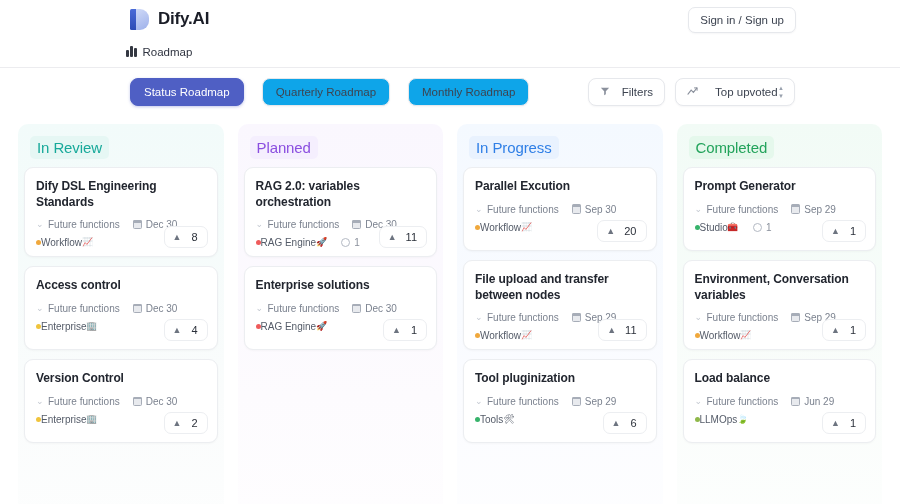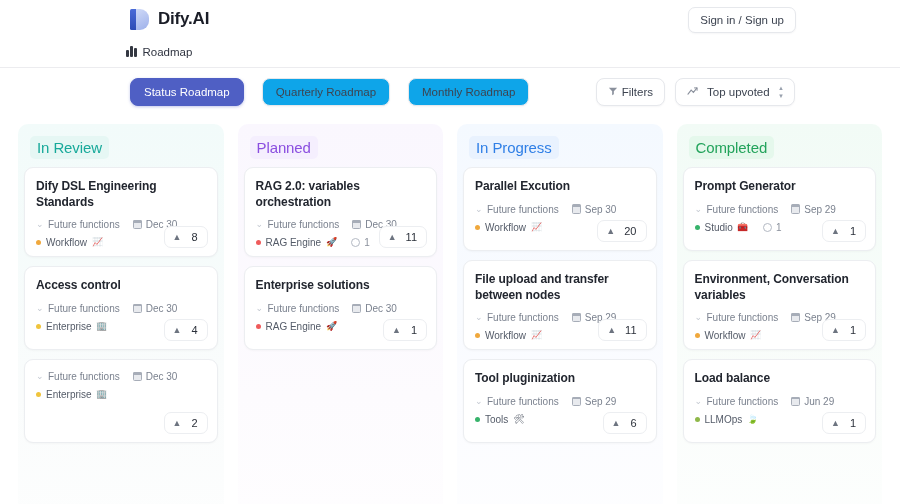--- a/index.html
+++ b/index.html
@@ -97,21 +97,21 @@
     border-color: #4f5fc4;
     color: #fff;
     font-weight: 500;
     box-shadow: 0 1px 3px rgba(79,95,196,.35);
   }
   .toolbar-right {
     position: absolute; right: 105px; top: 10px;
     display: flex; gap: 10px; align-items: center;
   }
   .tbtn {
-    display: flex; align-items: center; gap: 4px;
+    display: flex; align-items: center; gap: 12px;
     font-size: 11.5px; color: #3d4451;
     background: #fff; border: 1px solid #e6e8ec;
     border-radius: 8px; padding: 7px 11px;
     cursor: pointer;
     box-shadow: 0 1px 2px rgba(16,24,40,.04);
     white-space: nowrap;
   }
   .tbtn.sort { width: 120px; justify-content: flex-start; position: relative; }
   .sort-caret {
     position: absolute; right: 10px; top: 50%;
@@ -184,21 +184,21 @@
     content: ""; position: absolute; left: -1.2px; right: -1.2px; top: -1.2px;
     height: 2.5px; background: #a7adb8; border-radius: 1.5px 1.5px 0 0;
   }
   .spark-icon {
     width: 8px; height: 9px; display: inline-block;
     color: #c3c8d1; font-size: 9px; line-height: 9px;
   }
 
   .tag-row { display: flex; align-items: center; gap: 14px; }
   .tag {
-    display: flex; align-items: center; gap: 5px;
+    display: flex; align-items: center; 
     font-size: 10px; color: #545b68;
     white-space: nowrap;
   }
   .tag .dot { width: 5px; height: 5px; border-radius: 50%; flex: none; }
   .tag .emoji { font-size: 9px; line-height: 1; }
   .comments {
     display: flex; align-items: center; gap: 4px;
     font-size: 10px; color: #8a909c;
   }
   .bubble-icon {
@@ -323,20 +323,21 @@
             <span>Enterprise</span>
             <span class="emoji">🏢</span>
           </span>
         </div>
         <div class="upvote">
           <span class="chev">▲</span>
           <span class="count">4</span>
         </div>
       </div>
       <div class="card">
+        <div class="card-title">Version Control</div>
         <div class="meta-row">
           <span class="meta-item">
             <span class="spark-icon">⌄</span>
             <span>Future functions</span>
           </span>
           <span class="meta-item">
             <span class="cal-icon"></span>
             <span>Dec 30</span>
           </span>
         </div>

